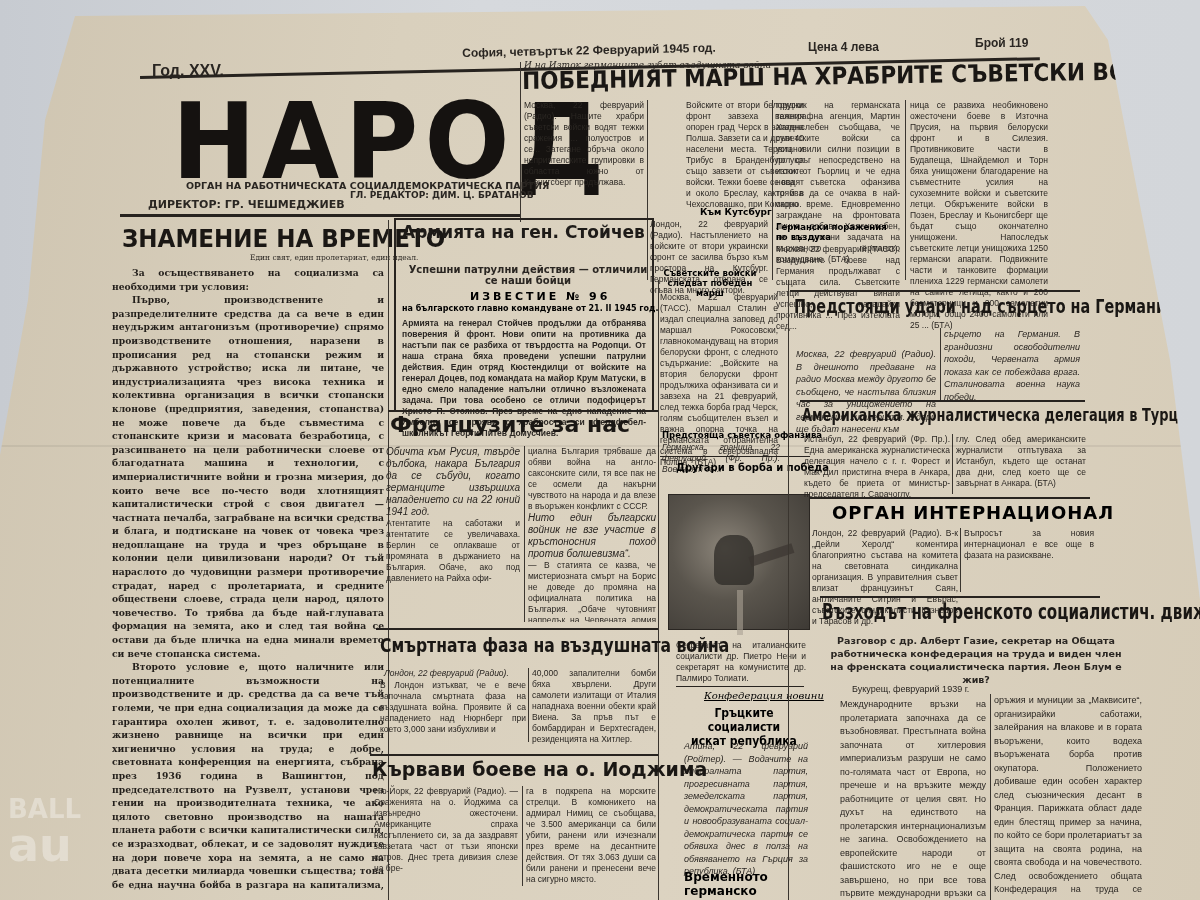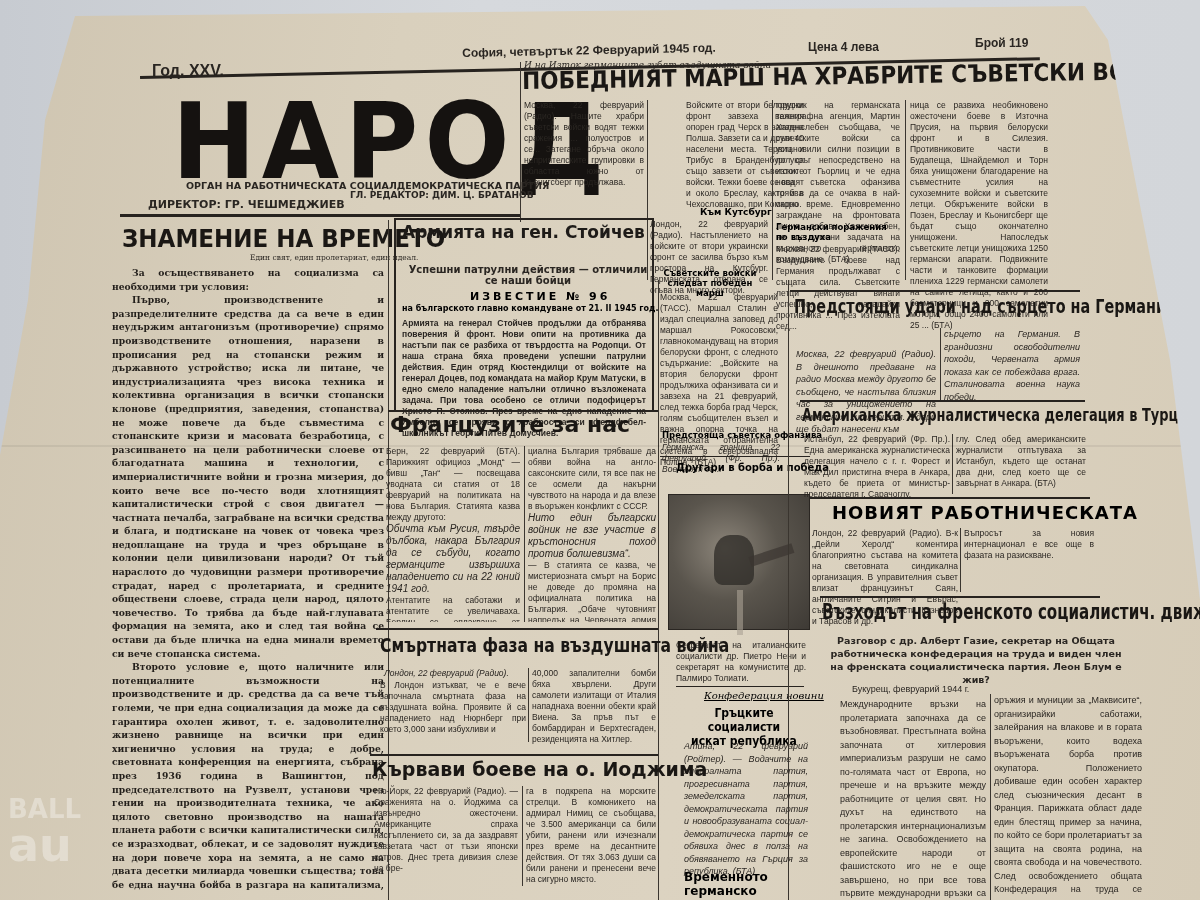--- a/index.html
+++ b/index.html
@@ -76,21 +76,20 @@
   <div class="abs" style="left:394px;top:218px;width:256px;height:190px;border:2px solid #27231f;"></div>
   <div class="abs" style="left:402px;top:222px;font-family:'DejaVu Sans',sans-serif;font-weight:bold;font-size:17px;color:#1e1b18;white-space:nowrap;">Армията на ген. Стойчев</div>
   <div class="abs" style="left:408px;top:264px;width:240px;text-align:center;font-family:'DejaVu Sans',sans-serif;font-weight:bold;font-size:10px;color:#2a2622;">Успешни патрулни действия — отличили се наши бойци</div>
   <div class="abs" style="left:470px;top:290px;font-family:'DejaVu Sans',sans-serif;font-weight:bold;font-size:11px;letter-spacing:3px;">ИЗВЕСТИЕ № 96</div>
   <div class="abs" style="left:402px;top:304px;font-family:'DejaVu Sans',sans-serif;font-weight:bold;font-size:8px;white-space:nowrap;">на българското главно командуване от 21. II 1945 год.</div>
   <div class="abs tiny" style="left:402px;top:318px;width:244px;font-weight:bold;">Армията на генерал Стойчев продължи да отбранява поверения й фронт. Нови опити на противника да настъпи пак се разбиха от твърдостта на Родопци. От наша страна бяха проведени успешни патрулни действия. Един отряд Кюстендилци от войските на генерал Доцев, под командата на майор Крум Матуски, в едно смело нападение напълни отлично възложената задача. При това особено се отличи подофицерът Христо П. Стоянов. През време на едно нападение на Ямболци се прояви с храбростта си фелдфебел-школникът Георги Питев Домусчиев.</div>
 
   <div class="rule" style="left:388px;top:410px;width:270px;height:2px;"></div>
   <div class="abs" style="left:390px;top:412px;font-family:'DejaVu Sans',sans-serif;font-weight:bold;font-size:22px;color:#1a1714;white-space:nowrap;">Французите за нас</div>
   <div class="abs" style="left:386px;top:446px;width:134px;height:176px;overflow:hidden;">
-    <div class="tiny">Берн, 22 февруарий (БТА). Парижкият официоз „Монд“ — бивш „Тан“ — посвещава уводната си статия от 18 февруарий на политиката на нова България. Статията казва между другото:</div>
     <div class="tiny ital" style="font-size:10px;line-height:12px;">Обичта към Русия, твърде дълбока, накара България да се събуди, когато германците извършиха нападението си на 22 юний 1941 год.</div>
     <div class="tiny">Атентатите на саботажи и атентатите се увеличаваха. Берлин се оплакваше от промяната в държанието на България. Обаче, ако под давлението на Райха офи-</div>
   </div>
   <div class="vrule" style="left:524px;top:446px;height:176px;"></div>
   <div class="abs" style="left:528px;top:446px;width:128px;height:176px;overflow:hidden;">
     <div class="tiny">циална България трябваше да обяви война на англо-саксонските сили, тя все пак не се осмели да накърни чувството на народа и да влезе в въоръжен конфликт с СССР.</div>
     <div class="tiny ital" style="font-size:10px;line-height:12px;">Нито един български войник не взе участие в кръстоносния поход против болшевизма“.</div>
     <div class="tiny">— В статията се казва, че мистериозната смърт на Борис не доведе до промяна на официалната политика на България. „Обаче чутовният напредък на Червената армия доведе да промени напълно положението“. (БТА)</div>
   </div>
 
@@ -130,29 +129,29 @@
   <div class="vrule" style="left:940px;top:328px;height:72px;"></div>
   <div class="abs tiny ital" style="left:944px;top:328px;width:136px;font-size:9px;line-height:12.5px;">сърцето на Германия. В грандиозни освободителни походи, Червената армия показа как се побеждава врага. Сталиновата военна наука победи.</div>
 
   <div class="rule" style="left:800px;top:400px;width:285px;height:2px;"></div>
   <div class="abs head-cond" style="left:802px;top:404px;font-size:18px;transform:scaleX(0.72);">Американска журналистическа делегация в Турция</div>
   <div class="abs tiny" style="left:804px;top:434px;width:146px;">Истанбул, 22 февруарий (Фр. Пр.). Една американска журналистическа делегация начело с г. г. Форест и Мак Дил пристигна вчера в Анкара, където бе приета от министър-председателя г. Сарачоглу.</div>
   <div class="vrule" style="left:952px;top:434px;height:60px;"></div>
   <div class="abs tiny" style="left:956px;top:434px;width:130px;">глу. След обед американските журналисти отпътуваха за Истанбул, където ще останат два дни, след което ще се завърнат в Анкара. (БТА)</div>
 
   <div class="rule" style="left:810px;top:497px;width:280px;height:2px;"></div>
-  <div class="abs" style="left:832px;top:502px;font-family:'DejaVu Sans',sans-serif;font-weight:bold;font-size:18px;letter-spacing:1px;white-space:nowrap;">НОВИЯТ РАБОТНИЧЕСКАТА</div>
+  <div class="abs" style="left:832px;top:502px;font-family:'DejaVu Sans',sans-serif;font-weight:bold;font-size:18px;letter-spacing:1px;white-space:nowrap;">ОРГАН ИНТЕРНАЦИОНАЛ</div>
   <div class="abs tiny" style="left:812px;top:528px;width:146px;">Лондон, 22 февруарий (Радио). В-к „Дейли Херолд“ коментира благоприятно състава на комитета на световната синдикална организация. В управителния съвет влизат французинът Саян, англичаните Ситрин и Евърас, съветските синдикалисти Кузнецов и Тарасов и др.</div>
   <div class="vrule" style="left:960px;top:528px;height:64px;"></div>
   <div class="abs tiny" style="left:964px;top:528px;width:130px;">Въпросът за новия интернационал е все още в фазата на разискване.</div>
 
   <div class="rule" style="left:820px;top:596px;width:280px;height:2px;"></div>
   <div class="abs head-cond" style="left:822px;top:600px;font-size:21px;transform:scaleX(0.72);">Възходът на френското социалистич. движение</div>
   <div class="abs" style="left:826px;top:634px;width:300px;font-family:'DejaVu Sans',sans-serif;font-weight:bold;font-size:9.5px;line-height:13px;color:#2a2622;text-align:center;">Разговор с др. Алберт Газие, секретар на Общата работническа конфедерация на труда и виден член на френската социалистическа партия. Леон Блум е жив?</div>
-  <div class="abs tiny" style="left:852px;top:684px;font-size:9px;">Букурещ, февруарий 1944 г.</div>
+  <div class="abs tiny" style="left:852px;top:684px;font-size:9px;">Букурещ, февруарий 1939 г.</div>
   <div class="abs tiny" style="left:840px;top:698px;width:146px;font-size:9px;line-height:13.5px;">Международните връзки на пролетариата започнаха да се възобновяват. Престъпната война започната от хитлеровия империализъм разруши не само по-голямата част от Европа, но пречеше и на връзките между работниците от целия свят. Но духът на единството на пролетарския интернационализъм не загина. Освобождението на европейските народи от фашистското иго не е още завършено, но при все това първите международни връзки са вече осъществени. Телеграфните агенции ни съобщават за създаването на Англо-Съветския синдикален комитет и на Англо-френския син-</div>
   <div class="vrule" style="left:990px;top:694px;height:206px;"></div>
   <div class="abs tiny" style="left:994px;top:694px;width:148px;font-size:9px;line-height:13.5px;">оръжия и муниции за „Маквисите“, организирайки саботажи, залейрания на влакове и в гората въоръжени, които водеха въоръжената борба против окупатора. Положението добиваше един особен характер след съюзническия десант в Франция. Парижката област даде един блестящ пример за начина, по който се бори пролетариатът за защита на своята родина, на своята свобода и на човечеството. След освобождението общата Конфедерация на труда се възстанови на легални основи. Понастоящем тя брои 4.000.000 членове с уредени синдикални вноски. Ние сме уверени, че в най-скоро пре-</div>
 
   <div class="watermark">
     <div style="font-size:26px;">BALL</div>
     <div style="font-size:46px;line-height:44px;">au</div>
   </div>
 </div>
 

